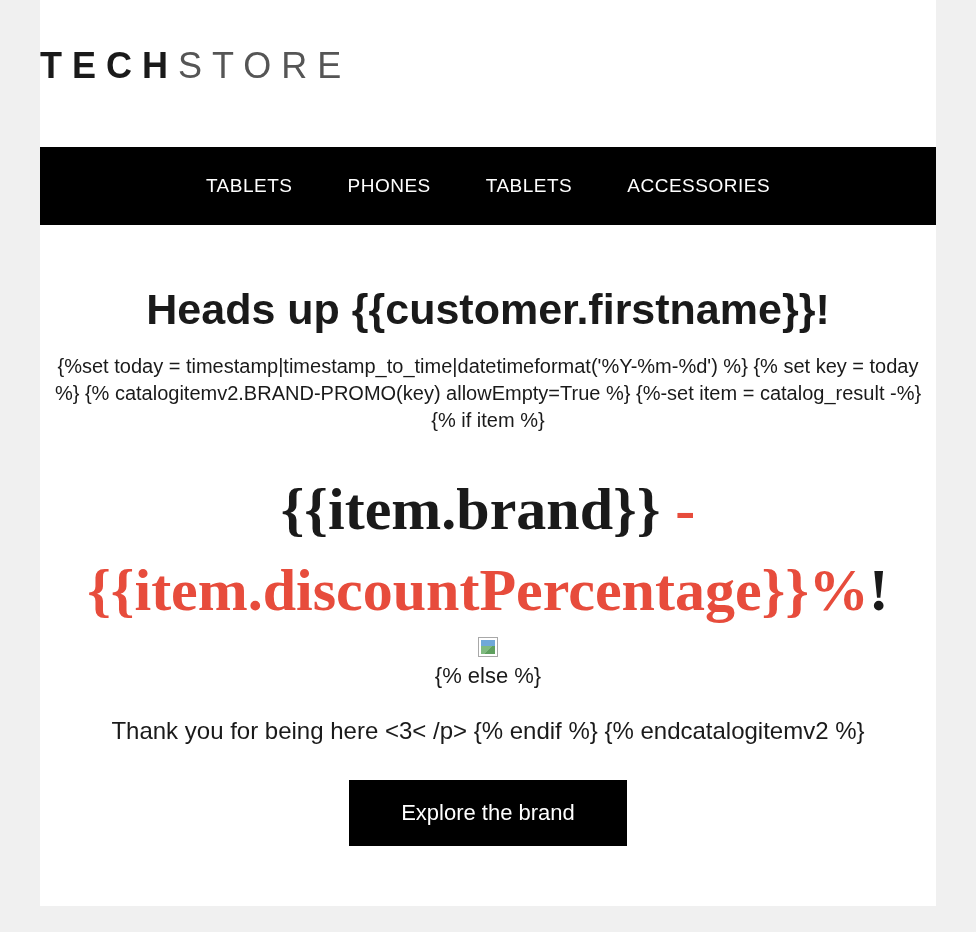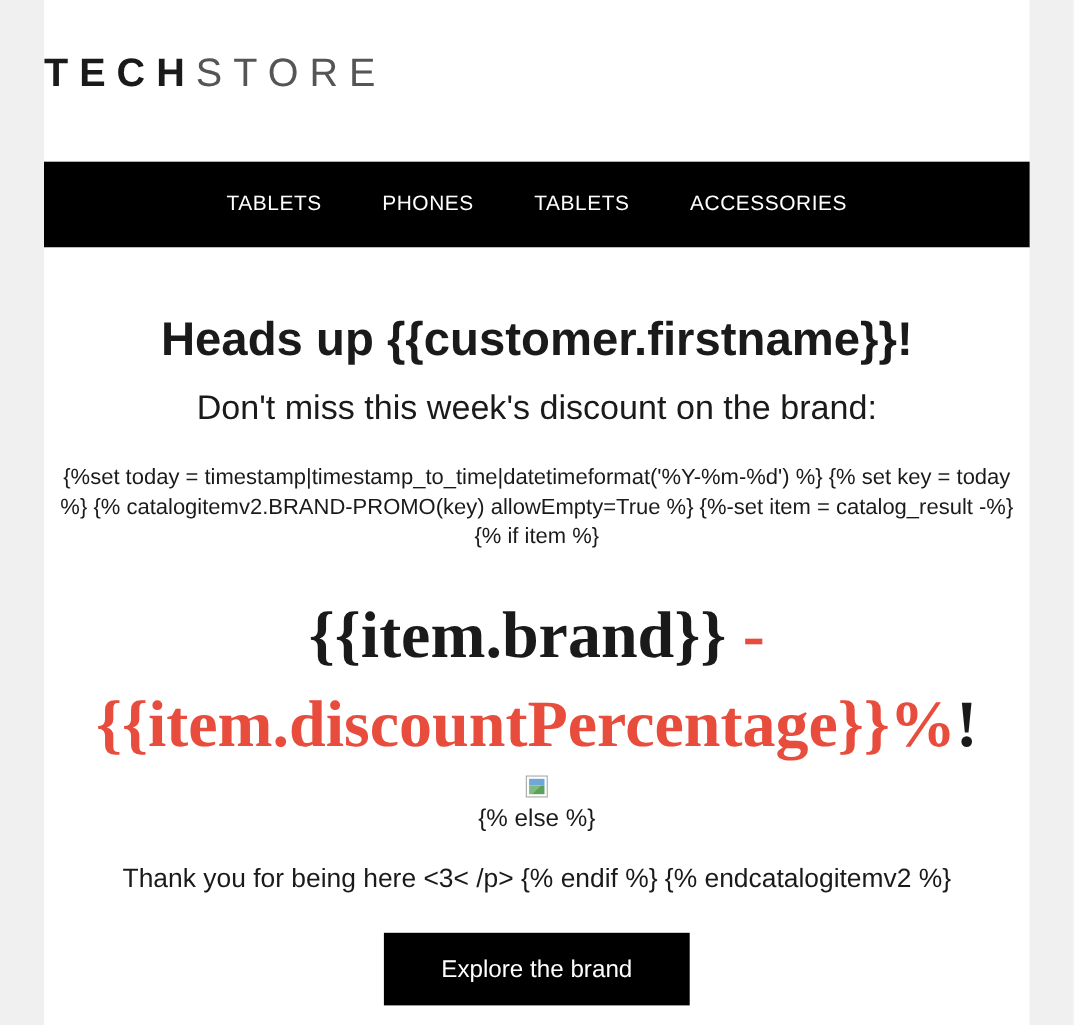--- a/index.html
+++ b/index.html
@@ -158,21 +158,20 @@
     <div class="nav-items">
       <span class="nav-item">TABLETS</span>
       <span class="nav-item">PHONES</span>
       <span class="nav-item">TABLETS</span>
       <span class="nav-item">ACCESSORIES</span>
     </div>
   </div>
 
   <div class="content-section">
     <h1 class="heading-1">Heads up {{customer.firstname}}!</h1>
-    <h2 class="heading-2">Don't miss this week's discount on the brand:</h2>
     <div class="template-code">{%set today = timestamp|timestamp_to_time|datetimeformat('%Y-%m-%d') %} {% set key = today %} {% catalogitemv2.BRAND-PROMO(key) allowEmpty=True %} {%-set item = catalog_result -%} {% if item %}</div>
     <div class="promo-line">
       <span>{{item.brand}}</span><span class="promo-red"> - </span><span class="promo-red">{{item.discountPercentage}}%</span><span>!</span>
     </div>
     <div>
       <span class="broken-img"></span>
     </div>
     <div class="else-line">{% else %}</div>
     <div class="thank-line">Thank you for being here &lt;3&lt; /p&gt; {% endif %} {% endcatalogitemv2 %}</div>
     <button class="cta-button">Explore the brand</button>

